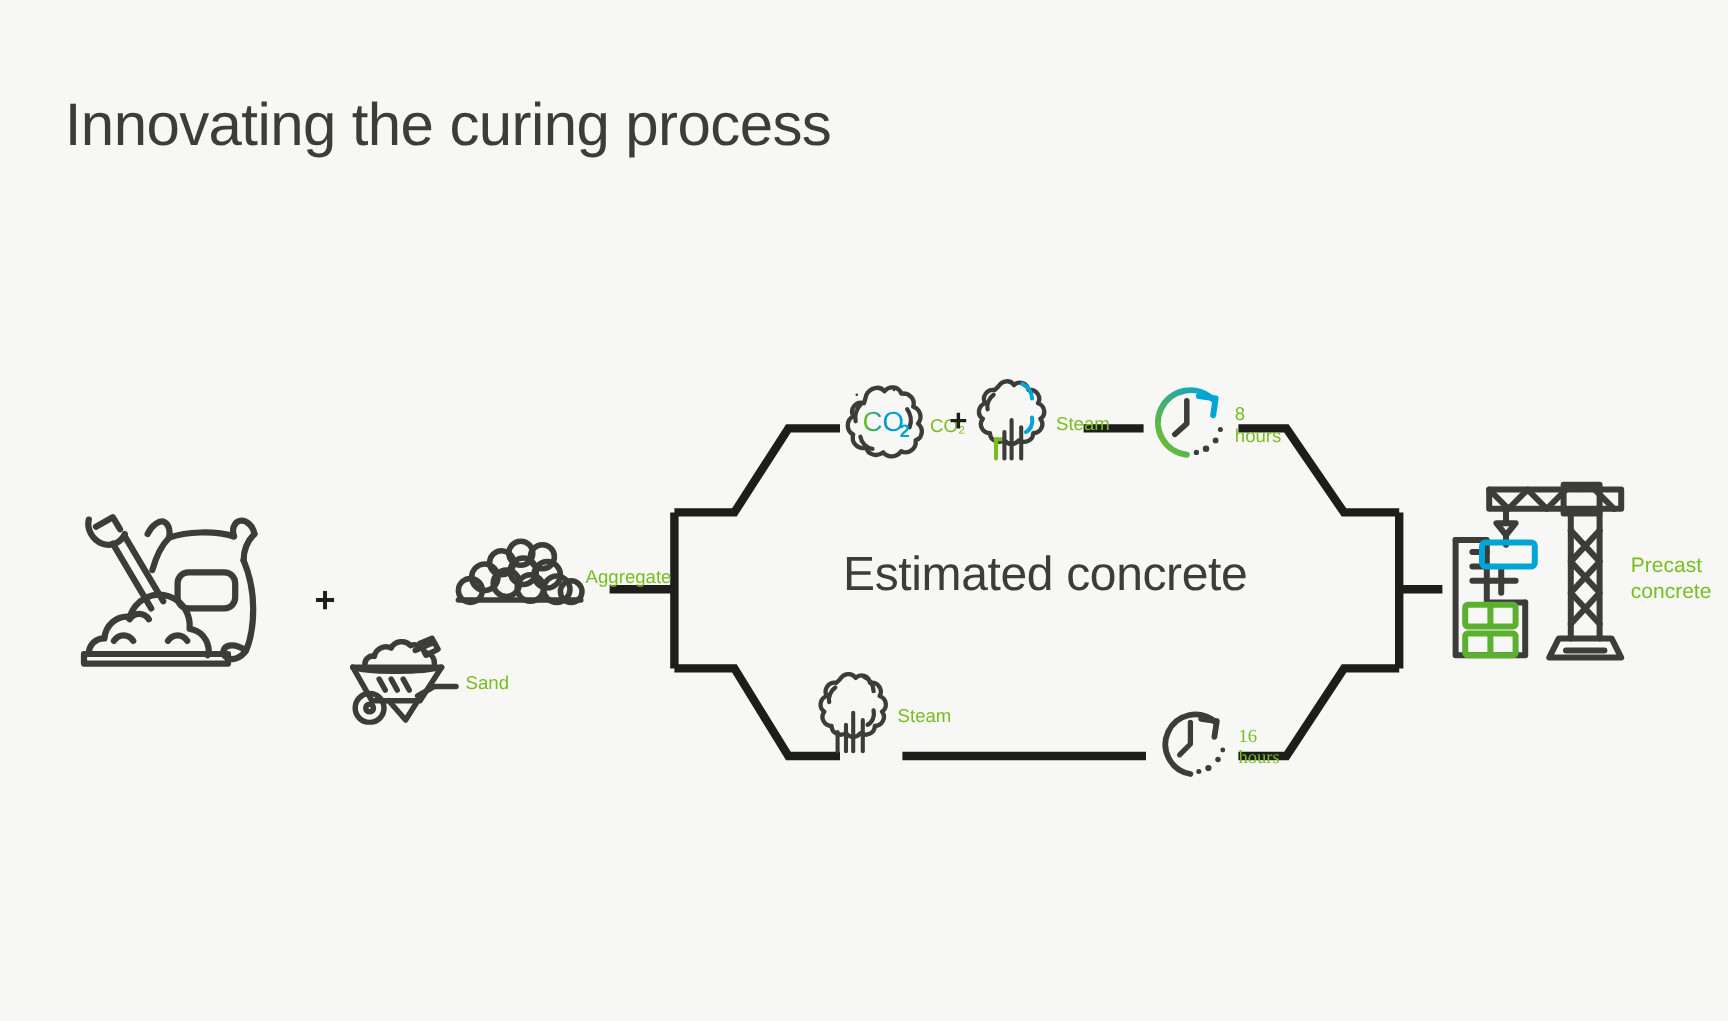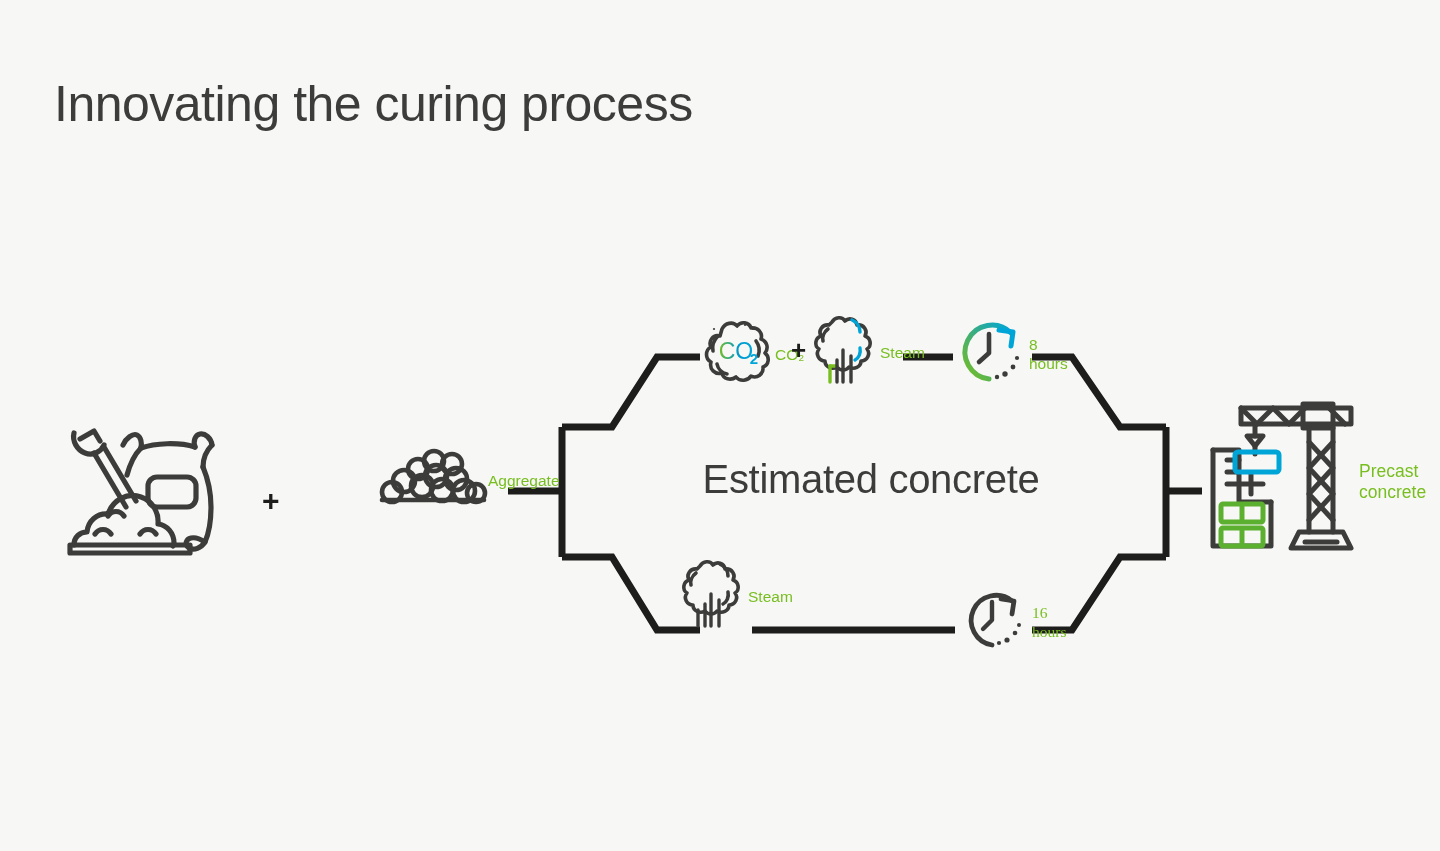--- a/index.html
+++ b/index.html
@@ -165,20 +165,47 @@
           <circle cx="86" cy="43" r="11"></circle>
           <circle cx="14" cy="44" r="10"></circle>
           <circle cx="98" cy="45" r="9"></circle>
           <path d="M4,52 l102,0"></path>
         </g>
       </svg>
     </div>
     <div class="node-label small">Aggregate</div>
   </div>
 
+  <div class="node" style="left:288px; top:528px; width:104px;">
+    <div class="node-icon">
+      <svg width="100" height="76" viewBox="0 0 100 76" xmlns="http://www.w3.org/2000/svg">
+        <g fill="none" stroke="#3c3c3b" stroke-width="4.6" stroke-linecap="round" stroke-linejoin="round">
+
+          <path d="M16,26 c0,-5 4,-8 8,-7 c1,-6 8,-10 14,-7 c3,-6 12,-7 16,-2 c5,-2 11,1 12,6 c5,0 8,4 8,9"></path>
+
+          <path d="M6,28 L80,28 L62,56 L22,56 Z"></path>
+          <path d="M6,28 c10,4 56,5 74,0"></path>
+
+          <path d="M28,38 l5,9"></path>
+          <path d="M38,38 l5,9"></path>
+          <path d="M48,38 l5,9"></path>
+
+          <path d="M58,14 l14,-6"></path>
+          <path d="M62,8 l10,-4 l5,9 l-10,5 Z"></path>
+          <path d="M60,52 L74,44 L92,44"></path>
+
+          <path d="M36,56 L50,72 L64,50"></path>
+
+          <circle cx="20" cy="62" r="12"></circle>
+          <circle cx="20" cy="62" r="3.2"></circle>
+        </g>
+      </svg>
+    </div>
+    <div class="node-label small">Sand</div>
+  </div>
 
   <div class="centre-label">Estimated concrete</div>
 
   <div class="node" style="left:697px; top:316px; width:80px;">
     <div class="node-icon">
       <svg width="78" height="72" viewBox="0 0 78 72" xmlns="http://www.w3.org/2000/svg">
         <defs>
           <linearGradient id="co2grad" x1="0" y1="0" x2="1" y2="0">
             <stop offset="0%" stop-color="#78be20"></stop>
             <stop offset="55%" stop-color="#0099cc"></stop>

